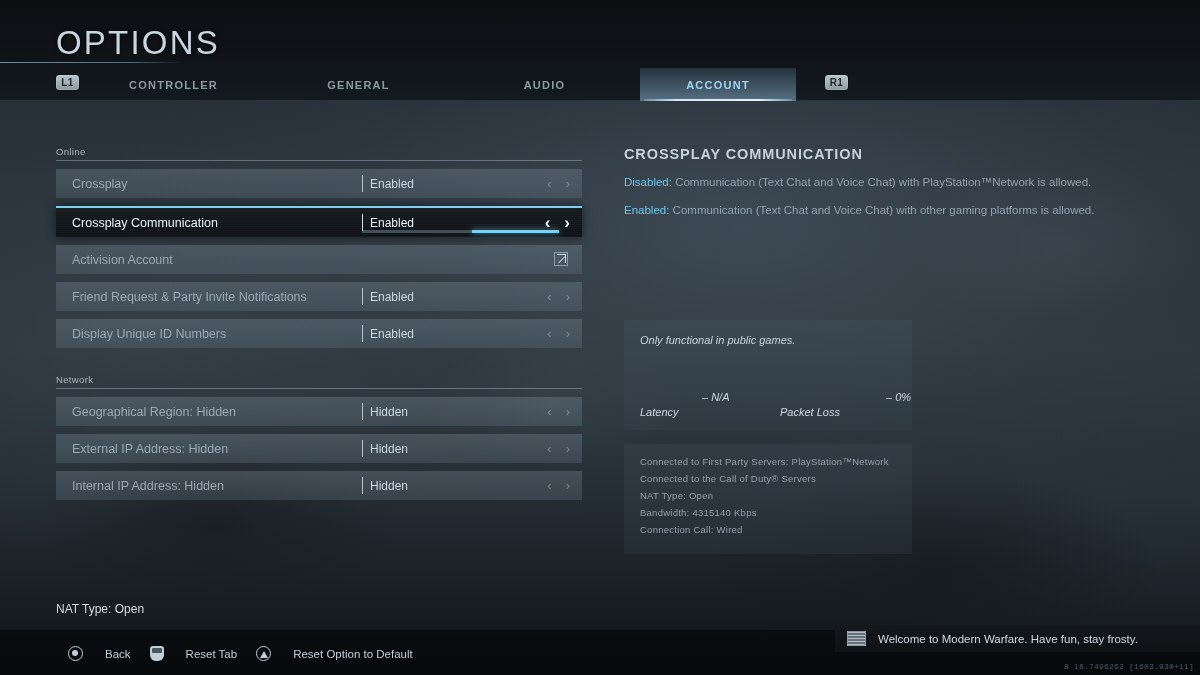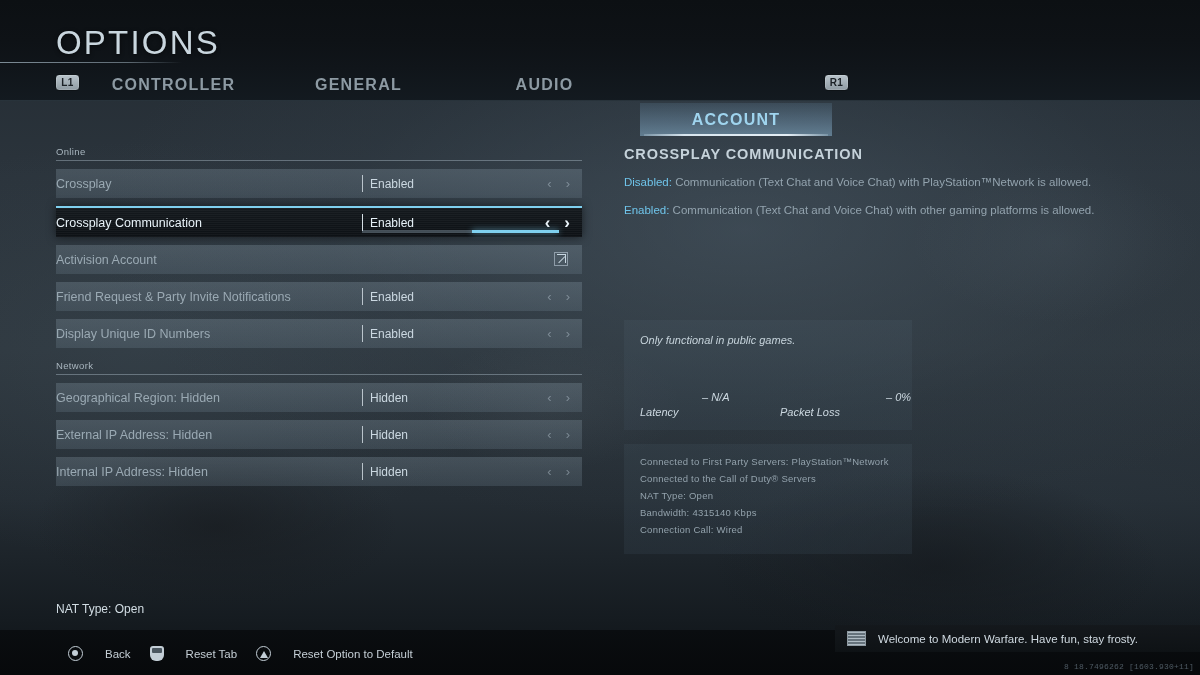--- a/index.html
+++ b/index.html
@@ -52,21 +52,21 @@
     position: absolute; left: 0; top: 68px; width: 1200px; height: 33px;
     background: linear-gradient(180deg, #10151a 0%, #131a20 100%);
   }
   .tabbar-underline {
     position: absolute; left: 0; top: 100px; width: 1200px; height: 1px;
     background: rgba(120,140,155,0.22);
   }
   .tab {
     position: absolute; top: 68px; height: 33px;
     display: flex; align-items: center; justify-content: center;
-    font-size: 16px; font-weight: bold; letter-spacing: 1.25px;
+    font-size: 11px; font-weight: bold; letter-spacing: 1.25px;
     color: #8d9aa3;
   }
   .tab.active {
     color: #9fd4ee;
     background: linear-gradient(180deg, rgba(86,114,136,0.30) 0%, rgba(112,146,172,0.52) 62%, rgba(126,164,190,0.62) 100%);
   }
   .tab.active::after {
     content: ""; position: absolute; left: 4px; right: 4px; bottom: 0; height: 2px;
     background: linear-gradient(90deg, rgba(198,220,234,0.25) 0%, #d8e6ef 22%, #e4eef5 78%, rgba(198,220,234,0.25) 100%);
   }
@@ -88,21 +88,21 @@
   }
   .sec-rule { height: 1px; width: 100%; background: rgba(178,195,207,0.42); margin-bottom: 8px; }
 
   .row {
     position: relative;
     height: 29px; margin-bottom: 8px;
     display: flex; align-items: center;
     background: linear-gradient(180deg, rgba(150,170,184,0.26) 0%, rgba(128,150,166,0.21) 100%);
   }
   .row .label {
-    font-size: 12.5px; color: #b9c8d2; flex: 1;
+    padding-left: 16px; font-size: 12.5px; color: #b9c8d2; flex: 1;
     white-space: nowrap; overflow: hidden;
   }
   .row .value-wrap {
     position: relative; width: 220px; height: 29px;
     display: flex; align-items: center;
   }
   .row .value-divider {
     position: absolute; left: 0; top: 6px; width: 1px; height: 17px;
     background: rgba(225,235,242,0.75);
   }
@@ -265,21 +265,21 @@
 
   <div class="tabbar"></div>
   <div class="tabbar-underline"></div>
 
   <div class="bumper" style="left:55px;">L1</div>
   <div class="bumper" style="left:824px;">R1</div>
 
   <div class="tab" style="left:96px; width:155px;">CONTROLLER</div>
   <div class="tab" style="left:467px; width:155px;">AUDIO</div>
   <div class="tab" style="left:281px; width:155px;">GENERAL</div>
-  <div class="tab active" style="left:640px; width:192px;margin-top:35px;">ACCOUNT</div>
+  <div class="tab active" style="left:640px; width:156px;">ACCOUNT</div>
 
   <div class="left-col">
 
     <div class="sec-head">Online</div>
     <div class="sec-rule"></div>
 
     <div class="row dim">
       <div class="label">Crossplay</div>
       <div class="value-wrap">
         <div class="value-divider"></div>
@@ -327,21 +327,21 @@
       <div class="value-wrap">
         <div class="value-divider"></div>
         <div class="value">Enabled</div>
       </div>
       <div class="arrows">
         <span class="ar">‹</span>
         <span class="ar">›</span>
       </div>
     </div>
 
-    <div class="sec-head" style="margin-top:12px;">Network</div>
+    <div class="sec-head" style="margin-top:26px;">Network</div>
     <div class="sec-rule"></div>
 
     <div class="row dim">
       <div class="label">Geographical Region: Hidden</div>
       <div class="value-wrap">
         <div class="value-divider"></div>
         <div class="value">Hidden</div>
       </div>
       <div class="arrows">
         <span class="ar">‹</span>

